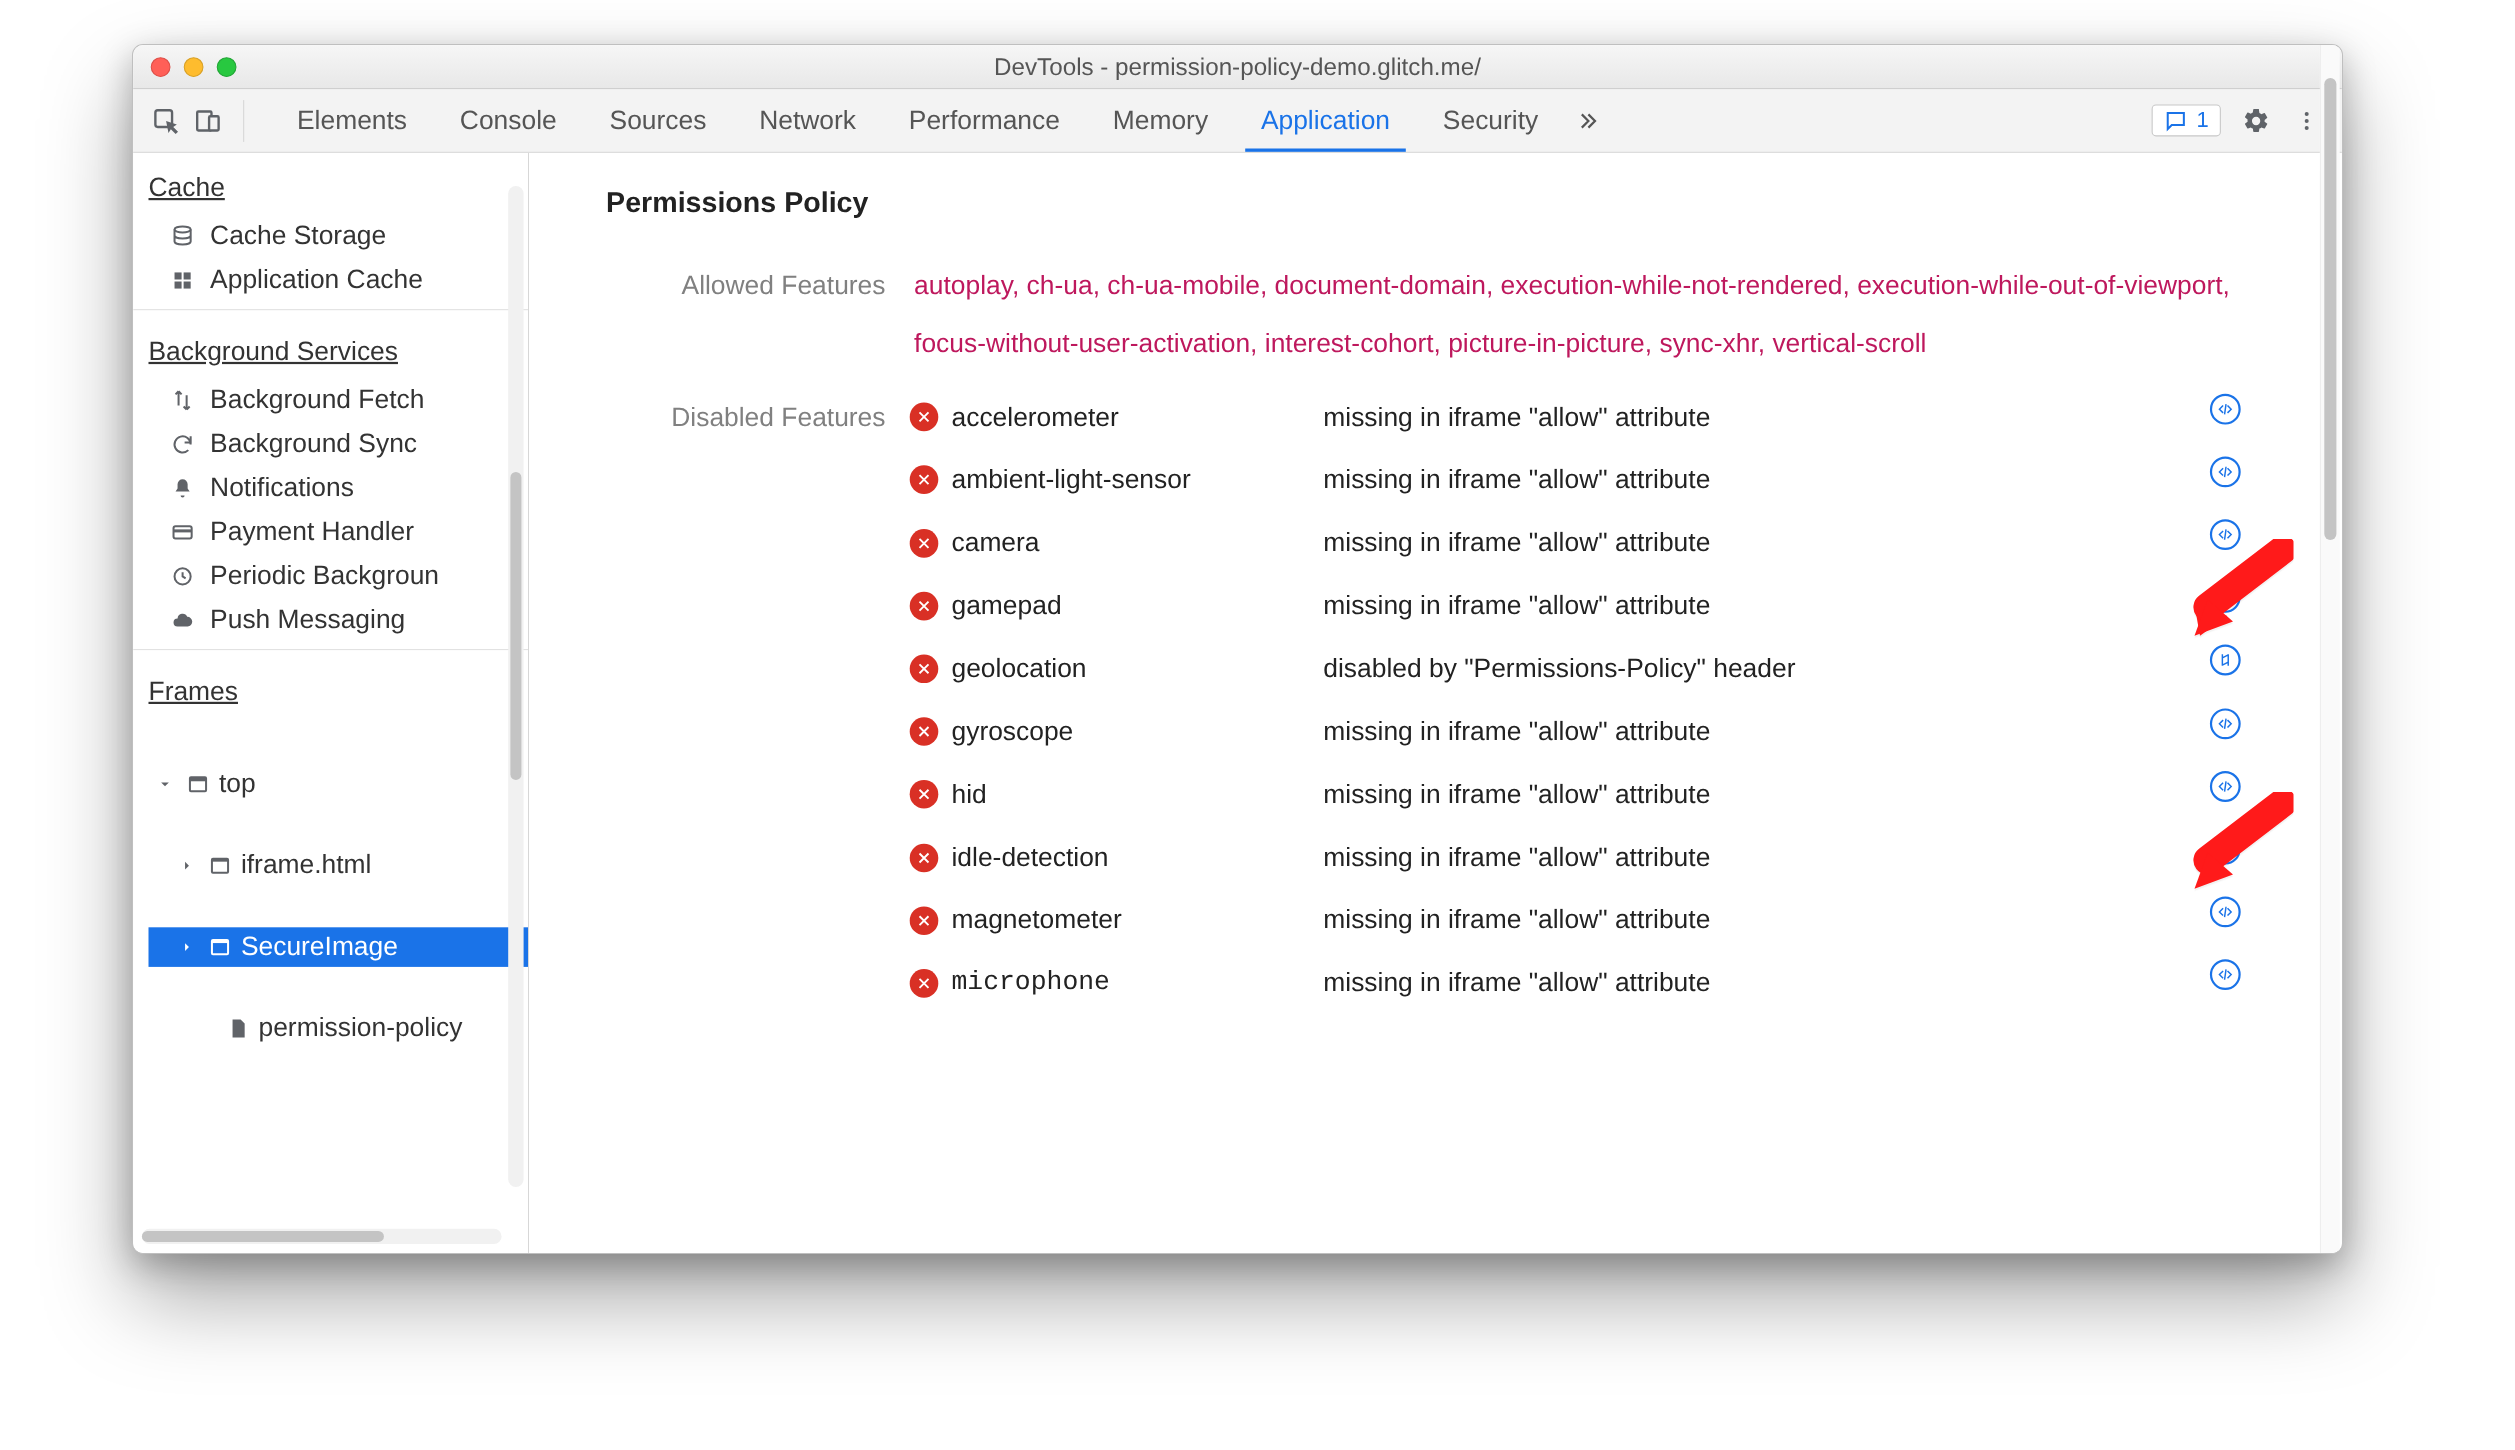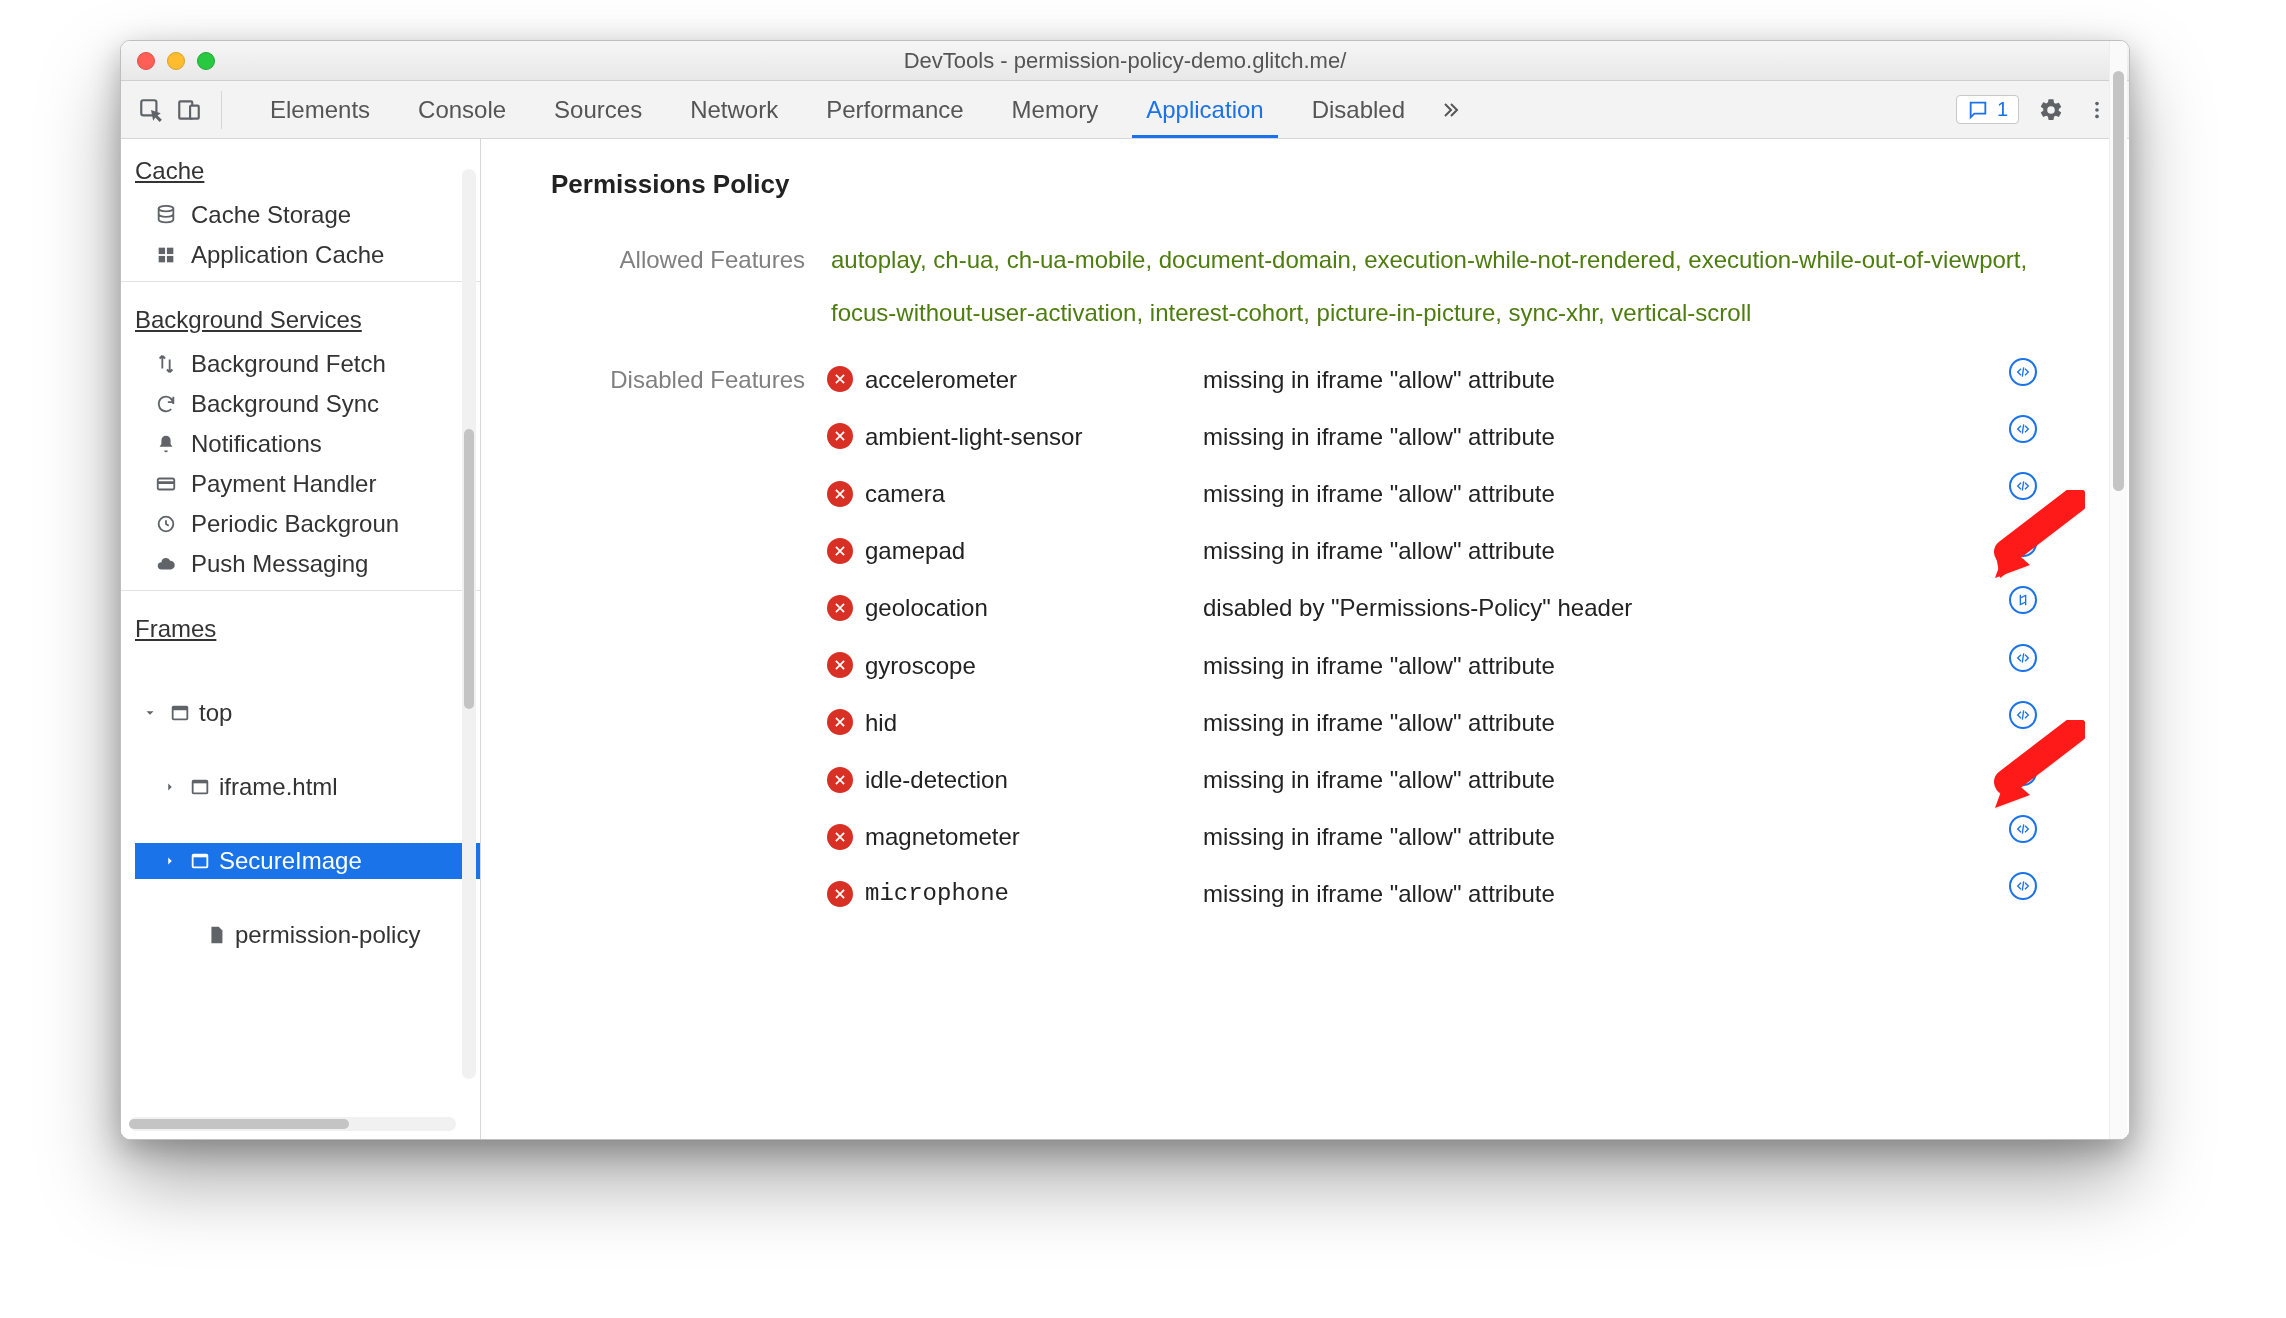--- a/index.html
+++ b/index.html
@@ -69,21 +69,21 @@
   .hscroll { position: absolute; left: 8px; right: 24px; bottom: 8px; height: 14px; background: #f1f1f1; border-radius: 7px; }
   .hthumb { position: absolute; top: 2px; bottom: 2px; left: 0; width: 220px; background: #c4c4c4; border-radius: 5px; }
 
   
   .main { flex: 1; position: relative; overflow: hidden; background: #fff; }
   .main-inner { padding: 30px 50px 20px 70px; height: 100%; overflow: hidden; }
   .page-title { font-weight: 700; font-size: 26px; margin-bottom: 34px; color: #222; }
 
   .kv { display: grid; grid-template-columns: 260px 1fr 80px; column-gap: 20px; }
   .kv-label { color: #808080; text-align: right; padding-right: 6px; font-size: 24px; line-height: 2.2; }
-  .kv-val { color: #4d7c0f; line-height: 2.2; font-size: 24px; }
+  .kv-val { color: #be185d; line-height: 2.2; font-size: 24px; }
 
   .feat-list { display: grid; grid-template-columns: 260px 360px 1fr 70px; column-gap: 16px; row-gap: 14px; align-items: start; margin-top: 10px; }
   .feat-label { color: #808080; text-align: right; padding-right: 6px; line-height: 1.8; grid-column: 1; font-size: 24px; }
   .feat-name { display: flex; align-items: center; gap: 12px; grid-column: 2; line-height: 1.8; font-size: 24px; color: #222; }
   .feat-reason { grid-column: 3; line-height: 1.8; font-size: 24px; color: #222; }
   .feat-link { grid-column: 4; display: flex; align-items: center; justify-content: flex-start; }
 
   .x-badge { width: 26px; height: 26px; border-radius: 50%; background: #d93025; color: #fff; display: inline-flex; align-items: center; justify-content: center; flex: 0 0 26px; }
   .x-badge svg { width: 14px; height: 14px; }
 
@@ -131,21 +131,21 @@
         <span class="divider"></span>
       </div>
       <div class="tabs" id="tabs-container">
           <div class="tab">Elements</div>
           <div class="tab">Console</div>
           <div class="tab">Sources</div>
           <div class="tab">Network</div>
           <div class="tab">Performance</div>
           <div class="tab">Memory</div>
           <div class="tab active">Application</div>
-          <div class="tab">Disabled</div>
+          <div class="tab">Security</div>
         </div>
       <span class="sq-btn" style="margin-left:8px;">
         <svg viewBox="0 0 24 24" width="24" height="24" fill="none" stroke="#555" stroke-width="2">
             <path d="M6 6l6 6-6 6M12 6l6 6-6 6"></path>
           </svg>
       </span>
       <div class="tab-right">
         <div class="issues-btn">
           <svg viewBox="0 0 24 24" width="22" height="22" fill="none" stroke="#1a73e8" stroke-width="2">
               <path d="M4 4h16v12H8l-4 4z"></path>

